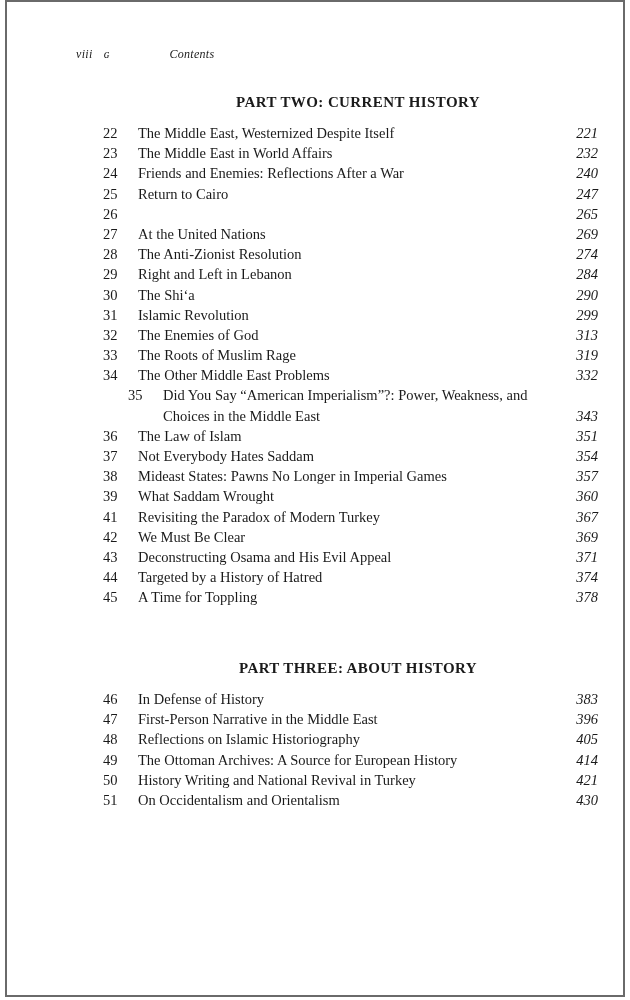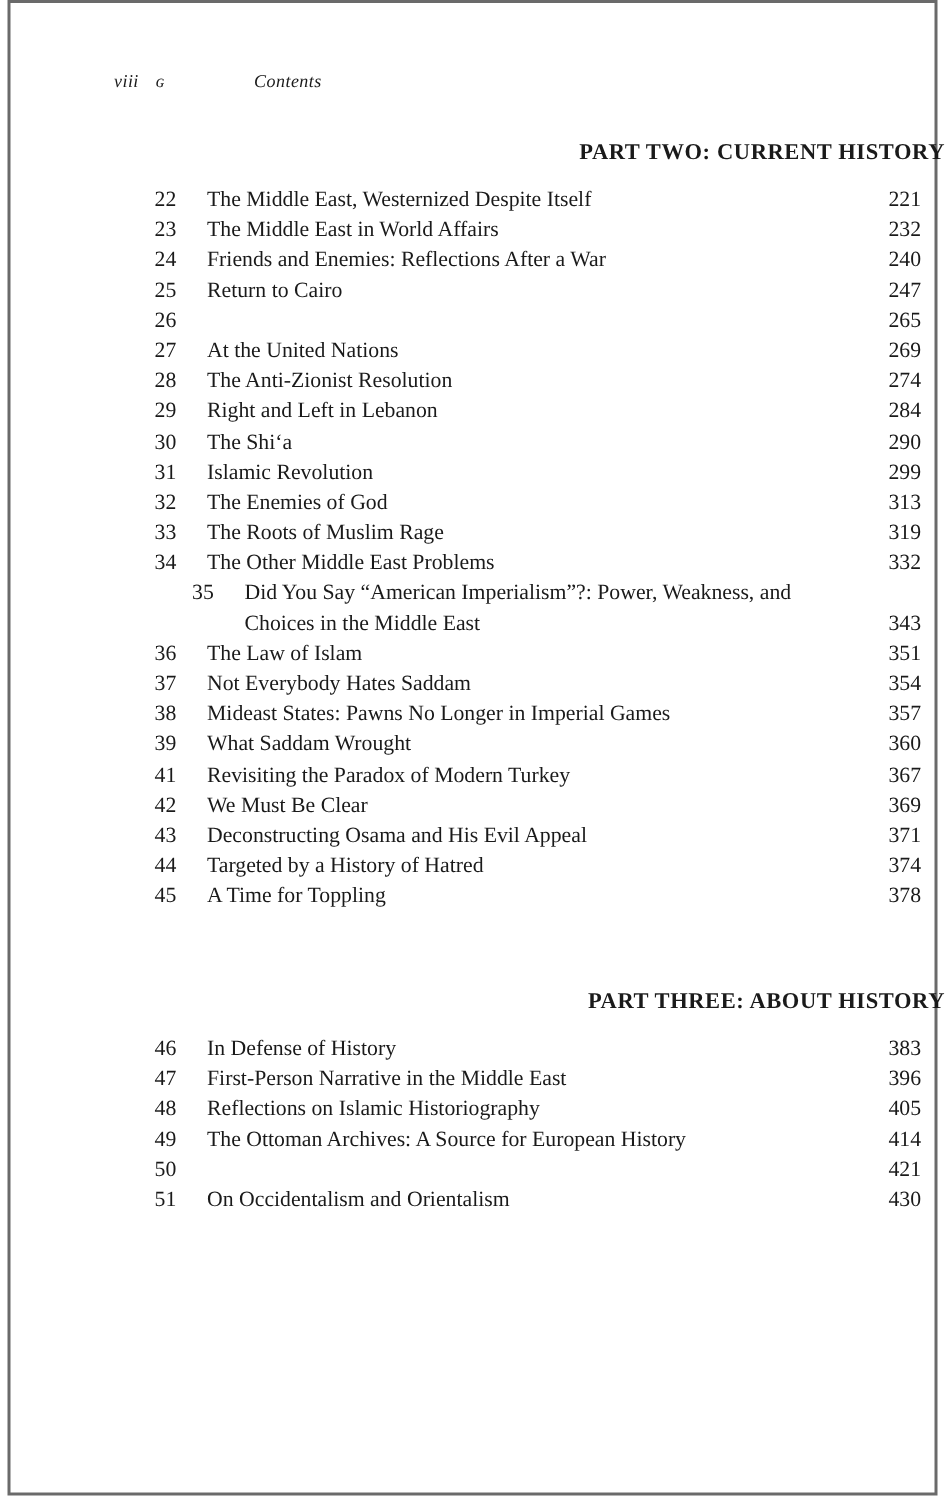--- a/index.html
+++ b/index.html
@@ -35,21 +35,21 @@
       letter-spacing: 0.3px;
     }
     .running-head .folio { margin-right: 8px; font-style: italic; }
     .running-head .orn { font-style: italic; margin-right: 8px; font-size: 12px; }
     .running-head .title { font-style: italic; margin-left: 48px; }
 
     .part-heading {
       position: absolute;
       left: 0;
       width: 630px;
-      text-align: right;
+      text-align: center;
       font-weight: bold;
       font-size: 15px;
       letter-spacing: 0.4px;
     }
     .part-heading .inner { margin-left: 86px; }
 
     .toc-list {
       position: absolute;
       left: 0;
       width: 630px;
@@ -68,23 +68,24 @@
       width: 30px;
     }
     .toc-title {
       position: absolute;
       left: 138px;
       top: 0;
       width: 410px;
     }
     .toc-page {
       position: absolute;
-      right: 16px;
+      right: 32px;
       top: 0;
       text-align: left;
+      font-style: italic;
     }
     .toc-row.two-line .toc-page { top: 20.2px; }
   </style>
 </head>
 <body>
 
 <div class="page-frame"></div>
 
 <div class="running-head">
   <span class="folio">viii</span>
@@ -231,20 +232,21 @@
       <span class="toc-title">Reflections on Islamic Historiography</span>
       <span class="toc-page">405</span>
     </div>
     <div class="toc-row">
       <span class="toc-num">49</span>
       <span class="toc-title">The Ottoman Archives: A Source for European History</span>
       <span class="toc-page">414</span>
     </div>
     <div class="toc-row">
       <span class="toc-num">50</span>
+      <span class="toc-title">History Writing and National Revival in Turkey</span>
       <span class="toc-page">421</span>
     </div>
     <div class="toc-row">
       <span class="toc-num">51</span>
       <span class="toc-title">On Occidentalism and Orientalism</span>
       <span class="toc-page">430</span>
     </div>
   </div>
 
 </body></html>

